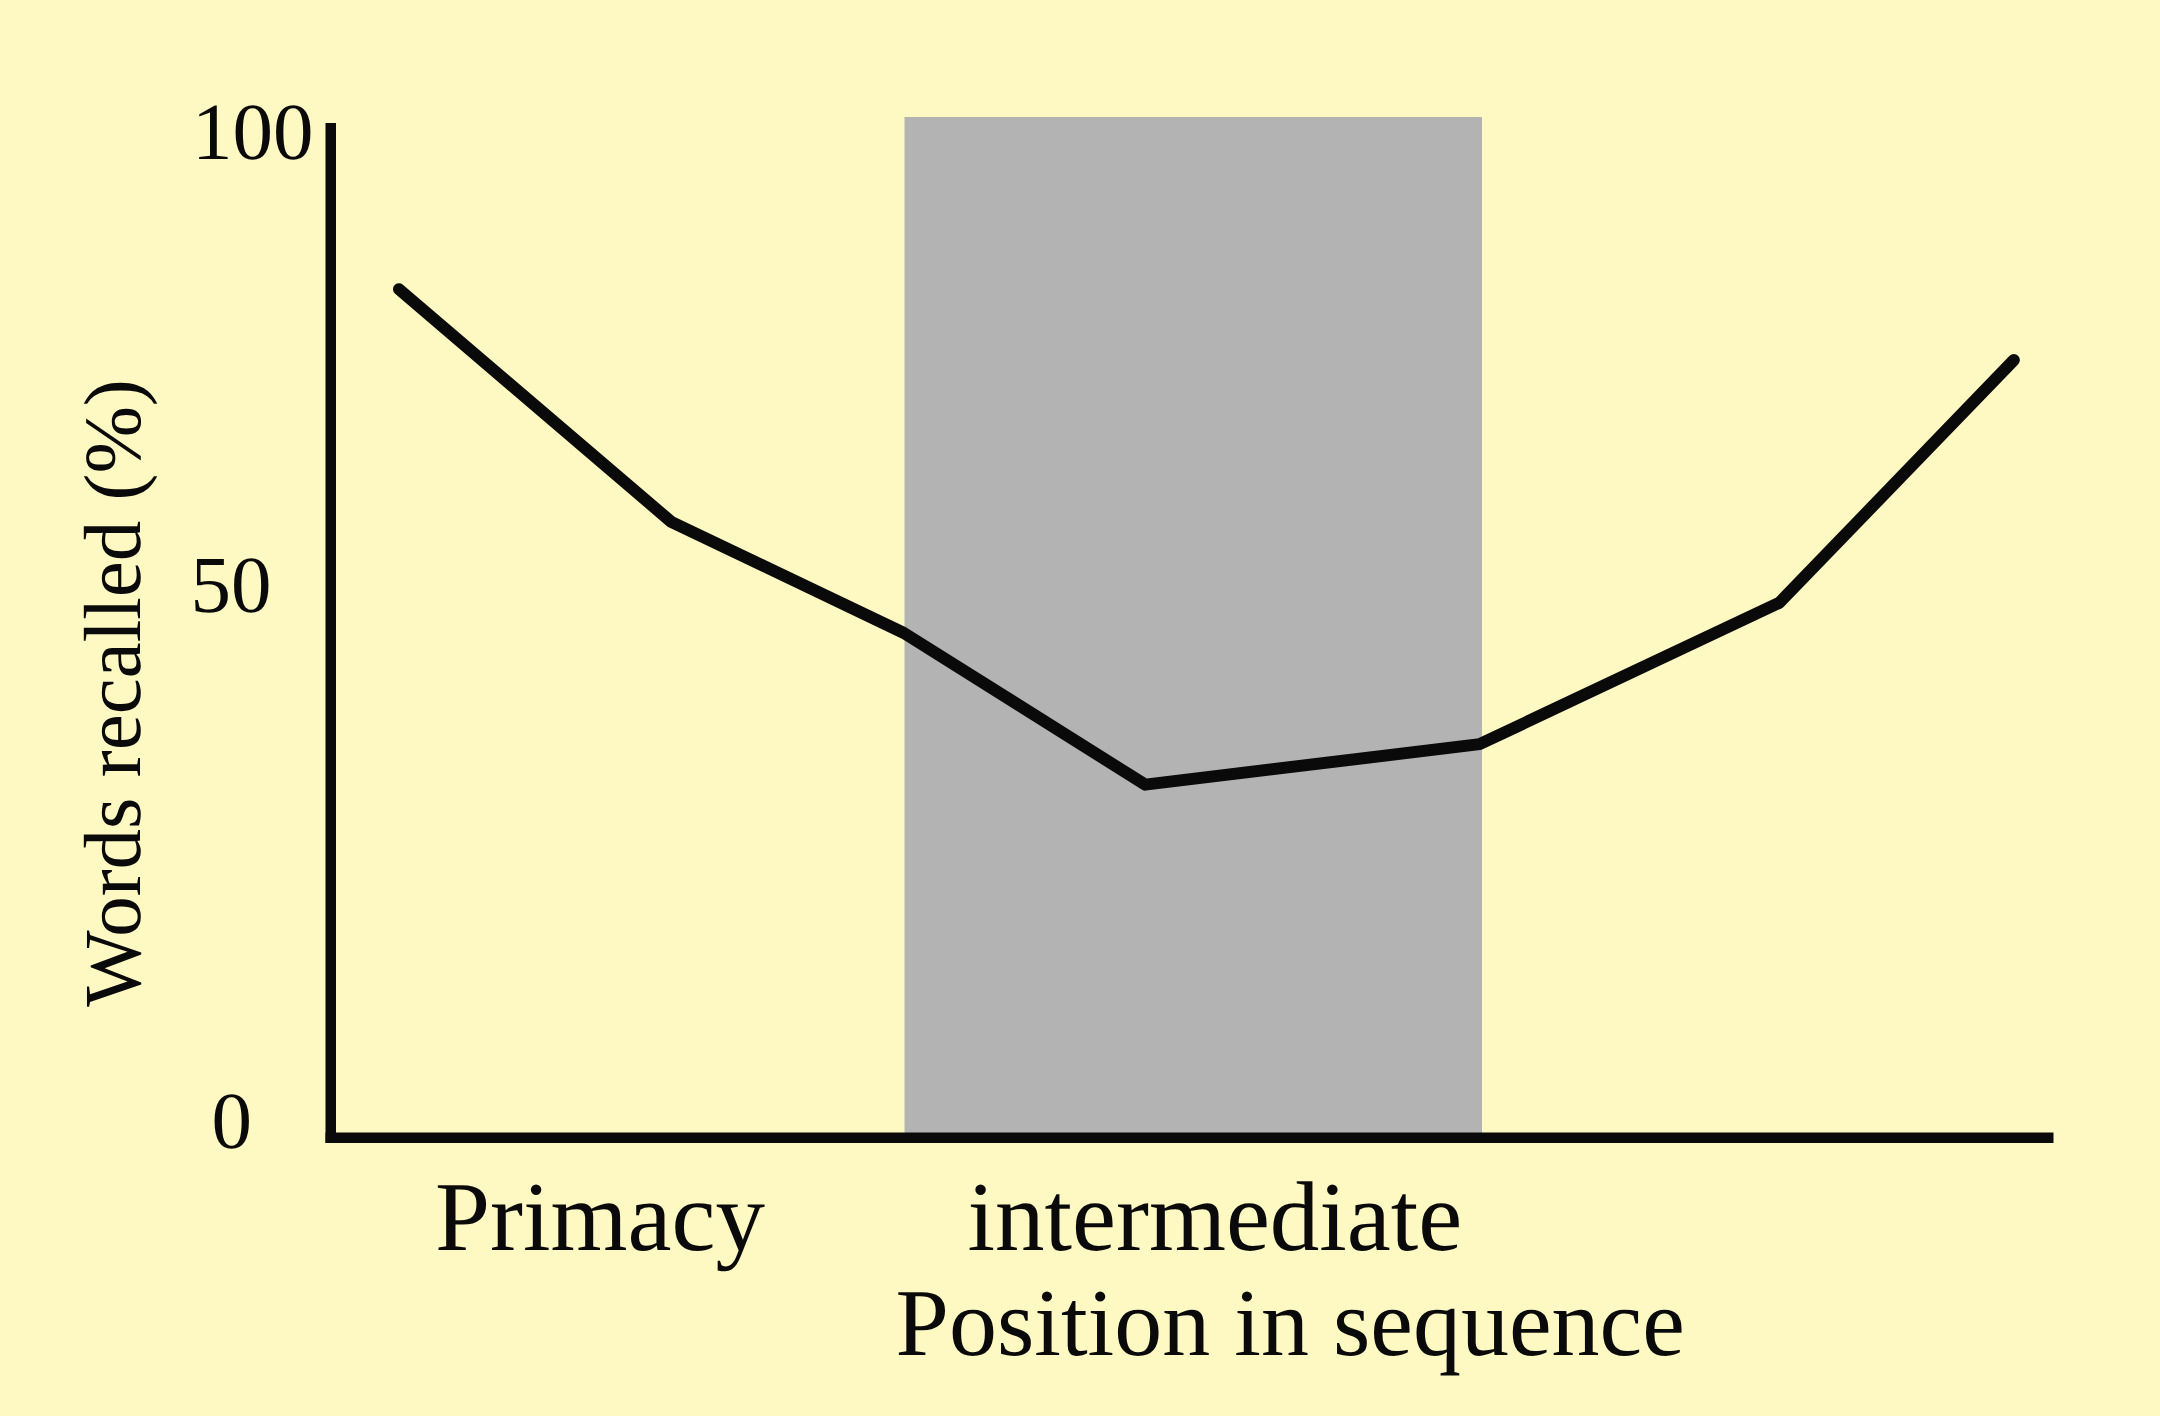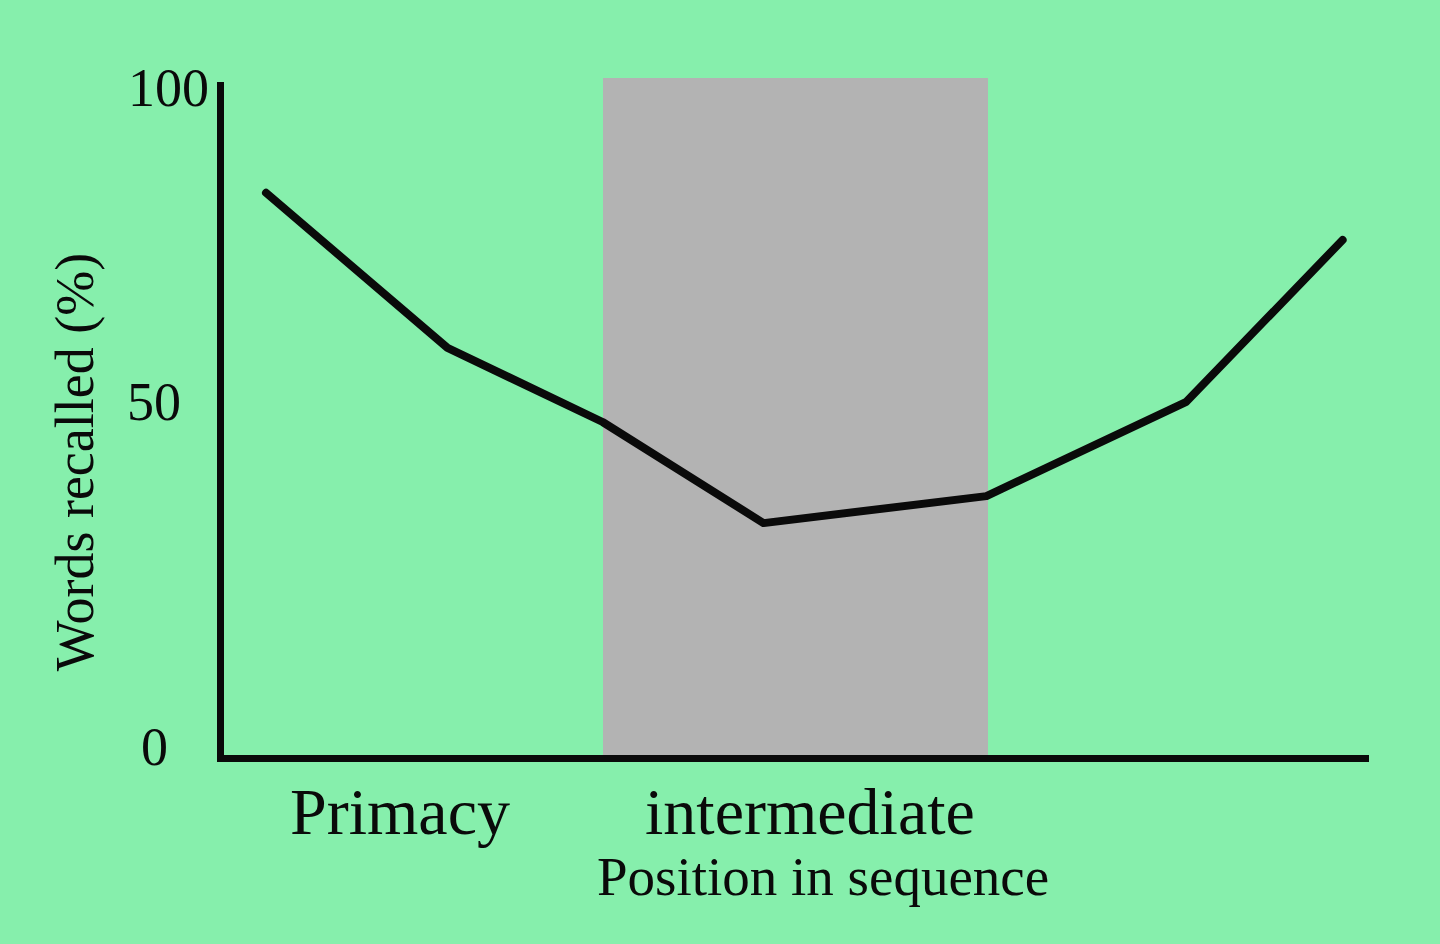--- a/index.html
+++ b/index.html
@@ -4,21 +4,21 @@
 <style>
   html, body {
     margin: 0;
     padding: 0;
     background: #ffffff;
   }
   .figure {
     position: relative;
     width: 1440px;
     height: 944px;
-    background: #86efac;
+    background: #fef9c3;
     overflow: hidden;
     font-family: "Liberation Serif", "DejaVu Serif", serif;
     color: #0a0a0a;
   }
   
   .band {
     position: absolute;
     top: 78px;
     height: 681px;
     z-index: 1;
@@ -53,42 +53,42 @@
   }
   
   .tick {
     position: absolute;
     font-size: 54px;
     line-height: 1;
     z-index: 4;
     white-space: nowrap;
   }
   .tick-100 { left: 128px; top: 61px; }
-  .tick-50  { left: 127px; top: 375px; text-align: right; }
+  .tick-50  { left: 127px; top: 363px; text-align: right; }
   .tick-0   { left: 141px; top: 720px; }
   .cat-label {
     position: absolute;
     top: 776px;
     width: 320px;
     text-align: center;
     font-size: 66px;
     line-height: 1.1;
     z-index: 4;
     white-space: nowrap;
   }
   .cat-primacy      { left: 240px; }
   .cat-intermediate { left: 645px; }
   .cat-recency      { left: 1035px; }
   .x-axis-title {
     position: absolute;
     left: 597px;
     top: 847px;
     width: 400px;
     text-align: center;
-    font-size: 55px;
+    font-size: 64px;
     line-height: 1.1;
     z-index: 4;
     white-space: nowrap;
   }
   .y-axis-title {
     position: absolute;
     left: 75px;
     top: 462px;
     transform: translate(-50%, -50%) rotate(-90deg);
     transform-origin: center center;

